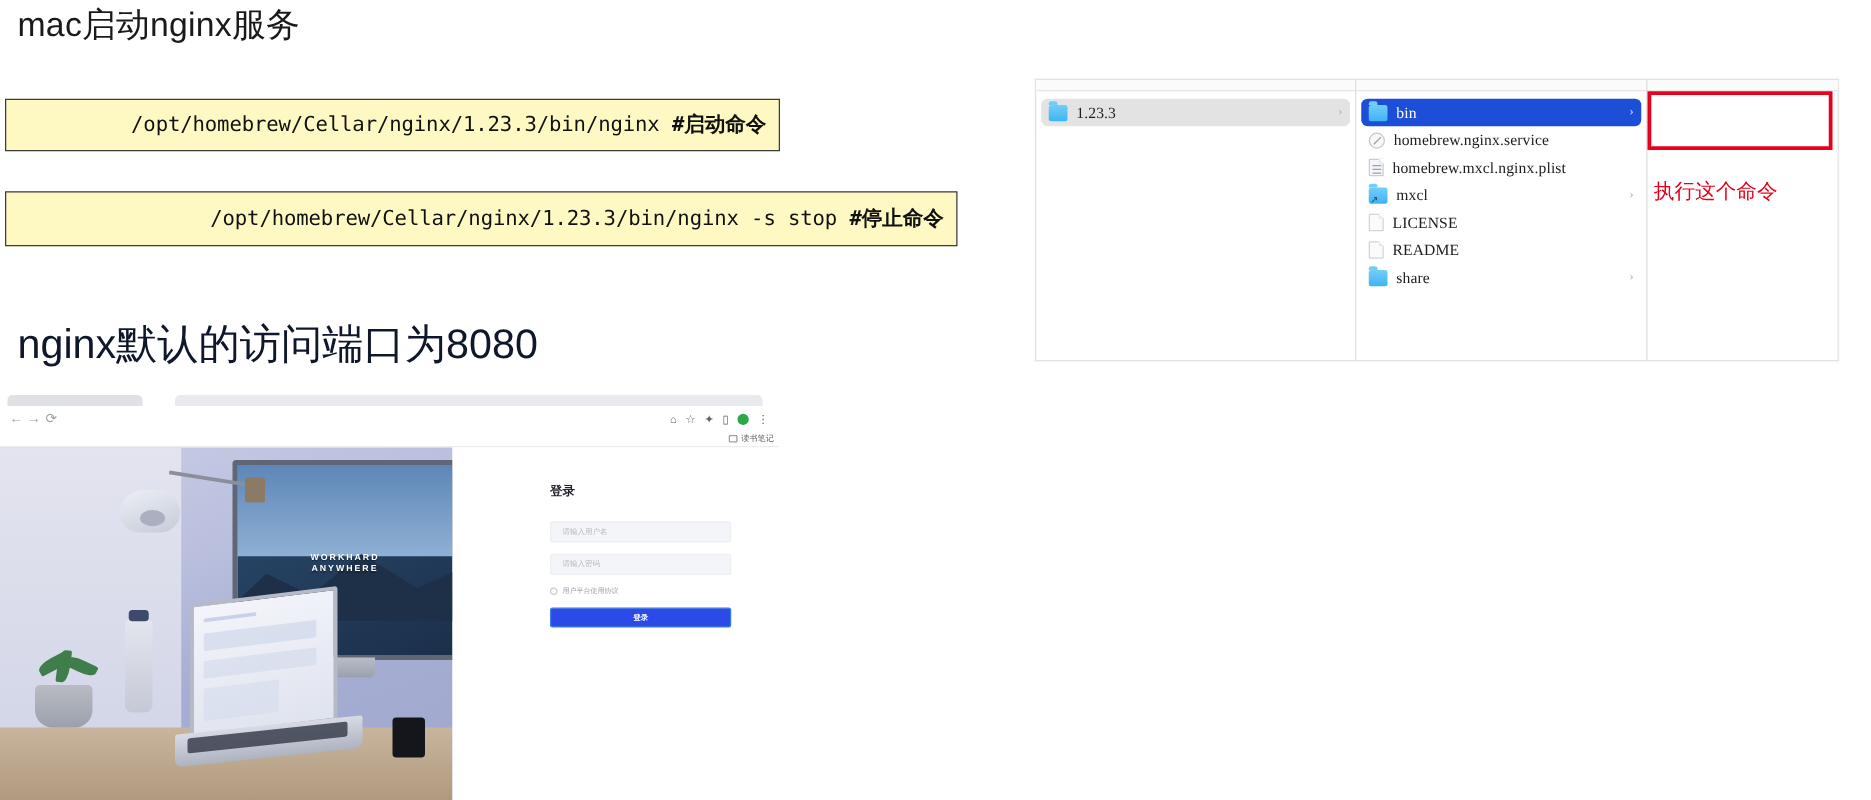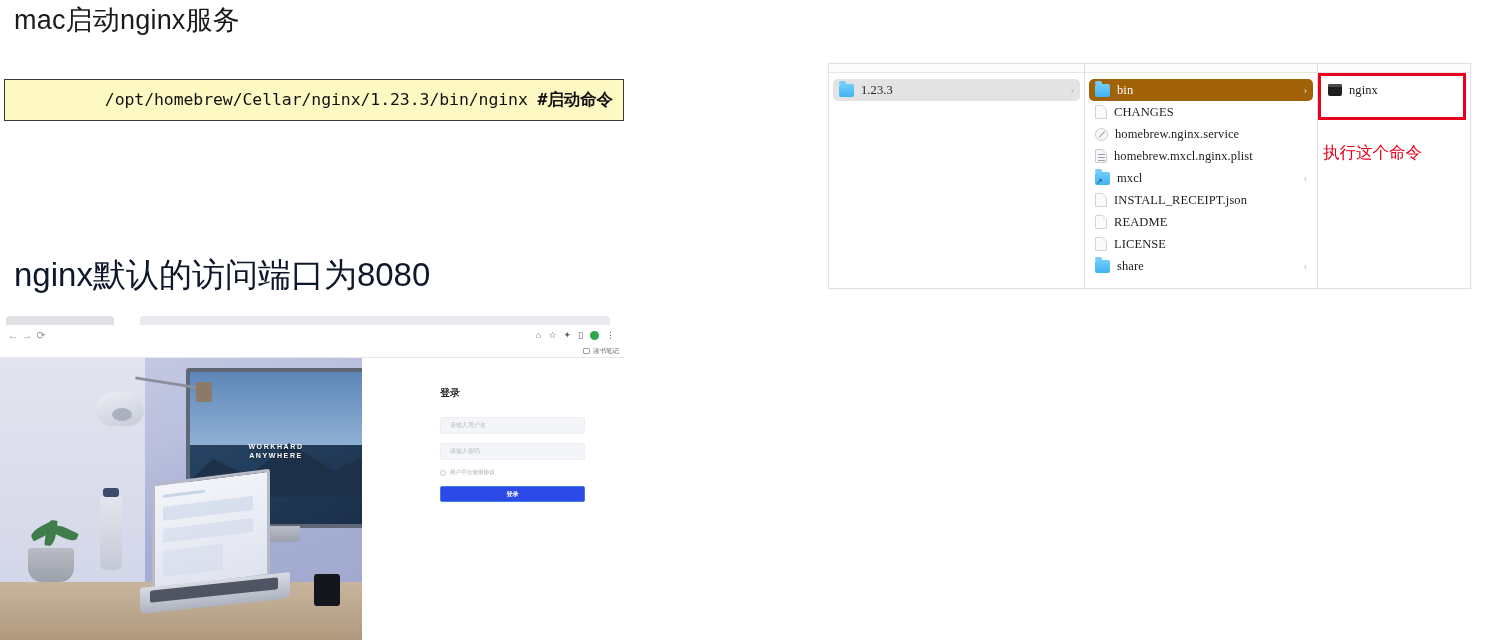--- a/index.html
+++ b/index.html
@@ -199,21 +199,21 @@
   .fcol.c3 { width: 152px; border-right: none; }
 
   .frow {
     display: flex; align-items: center;
     height: 22px; margin: 0 4px; padding: 0 6px;
     border-radius: 5px; gap: 7px;
   }
   .frow .fname { font-size: 12.5px; color:#1d1d1f; white-space:nowrap; letter-spacing:0.1px; }
   .frow .chev { margin-left:auto; color:#b0b0b4; font-size:10px; line-height:1; }
   .frow.sel-gray { background:#e3e3e3; }
-  .frow.sel-blue { background:#a16207; }
+  .frow.sel-blue { background:#1d4ed8; }
   .frow.sel-blue .fname { color:#ffffff; }
   .frow.sel-blue .chev { color:#cfe3ff; }
 
   .ic { width: 15px; height: 13px; flex: none; position: relative; display:block; }
   .ic.folder {
     background: linear-gradient(180deg,#72cdf9 0%, #3fb4f2 100%);
     border-radius: 2px;
   }
   .ic.folder::before {
     content:""; position:absolute; left:0; top:-3px; width:7px; height:3px;
@@ -263,20 +263,23 @@
 <body>
 
 <div class="page">
 
   <div class="doc-title">mac启动nginx服务</div>
 
   <div class="cmd-box" id="cmd-start">
     <div class="cmd-text"><span>/opt/homebrew/Cellar/nginx/1.23.3/bin/nginx </span><span class="cmd-note">#启动命令</span></div>
   </div>
 
+  <div class="cmd-box" id="cmd-stop">
+    <div class="cmd-text"><span>/opt/homebrew/Cellar/nginx/1.23.3/bin/nginx -s stop  </span><span class="cmd-note">#停止命令</span></div>
+  </div>
 
   <div class="doc-subtitle">nginx默认的访问端口为8080</div>
 
   <div class="browser">
 
     <div class="browser-tabstrip">
       <div class="tab-ghost a"></div>
       <div class="tab-ghost b"></div>
     </div>
 
@@ -365,59 +368,45 @@
       </div>
     </div>
 
     <div class="fcol c2">
       <div class="frow sel-blue">
         <span class="ic folder"></span>
         <span class="fname">bin</span>
         <span class="chev">›</span>
       </div>
       <div class="frow">
-        <span class="ic doc"></span>
-        <span class="fname">CHANGES</span>
-      </div>
-      <div class="frow">
         <span class="ic svc"></span>
         <span class="fname">homebrew.nginx.service</span>
       </div>
       <div class="frow">
         <span class="ic doc doc-lines"></span>
         <span class="fname">homebrew.mxcl.nginx.plist</span>
       </div>
       <div class="frow">
         <span class="ic folder folder-alias"></span>
         <span class="fname">mxcl</span>
         <span class="chev">›</span>
       </div>
       <div class="frow">
         <span class="ic doc"></span>
-        <span class="fname">INSTALL_RECEIPT.json</span>
+        <span class="fname">LICENSE</span>
       </div>
       <div class="frow">
         <span class="ic doc"></span>
         <span class="fname">README</span>
-      </div>
-      <div class="frow">
-        <span class="ic doc"></span>
-        <span class="fname">LICENSE</span>
       </div>
       <div class="frow">
         <span class="ic folder"></span>
         <span class="fname">share</span>
         <span class="chev">›</span>
       </div>
     </div>
 
-    <div class="fcol c3">
-      <div class="frow">
-        <span class="ic exe"></span>
-        <span class="fname">nginx</span>
-      </div>
-    </div>
   </div>
 
   <div class="red-box"></div>
   <div class="red-note">执行这个命令</div>
 
 </div>
 
 </body></html>

